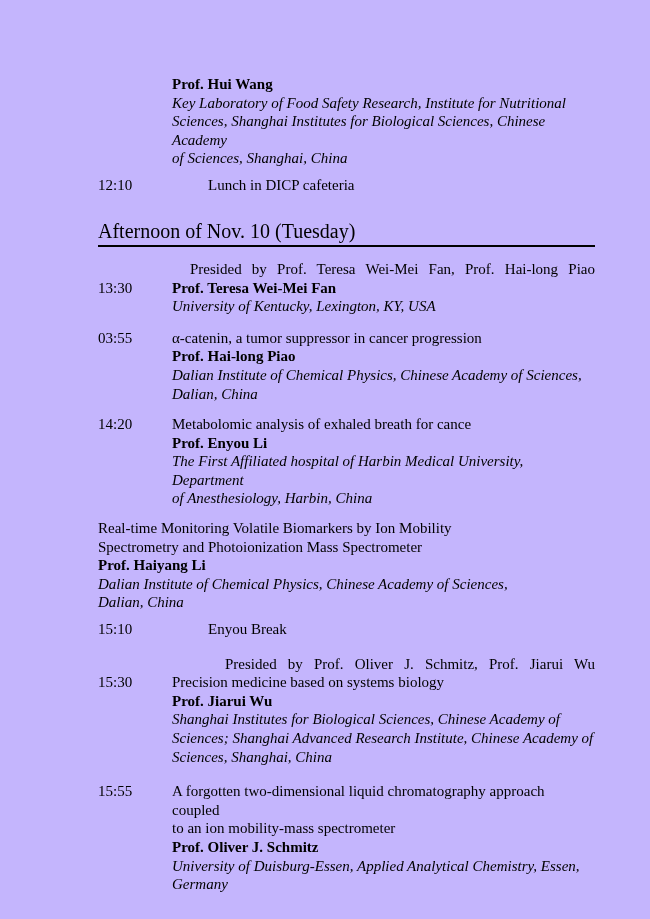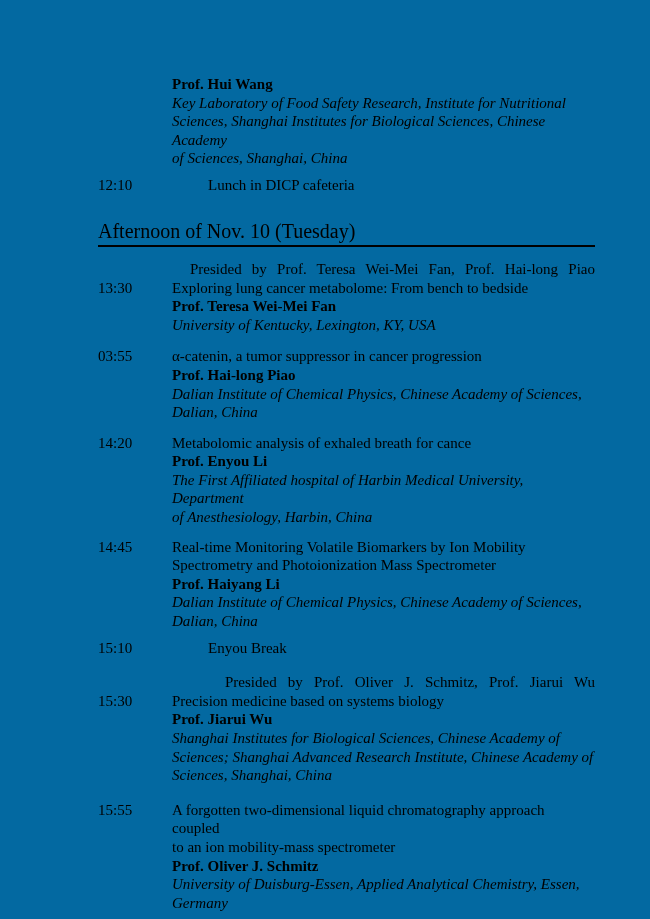--- a/index.html
+++ b/index.html
@@ -1,21 +1,21 @@
 <!DOCTYPE html>
 <html><head>
 <meta charset="utf-8">
 <style>
   html, body { margin: 0; padding: 0; background: #ffffff; }
   .page {
     position: relative;
     width: 650px;
     height: 919px;
     box-sizing: border-box;
-    background: #0369a1;
+    background: #c4b5fd;
     color: #000000;
     font-family: "Liberation Serif", "DejaVu Serif", serif;
     font-size: 15px;
     line-height: 18.6px;
     padding: 75px 55px 0 98px;
     overflow: hidden;
   }
   .row { display: flex; }
   .time-col { width: 74px; flex-shrink: 0; }
   .content-col { flex: 1; min-width: 0; }
@@ -63,21 +63,20 @@
     <div class="content-col">Lunch in DICP cafeteria</div>
   </div>
 
   <h1 class="section-heading">Afternoon of Nov. 10 (Tuesday)</h1>
 
   <div class="presided presided-1">Presided by Prof. Teresa Wei-Mei Fan, Prof. Hai-long Piao</div>
 
   <div class="row">
     <div class="time-col">13:30</div>
     <div class="content-col">
-      <div class="talk-title">Exploring lung cancer metabolome: From bench to bedside</div>
       <div class="speaker-name">Prof. Teresa Wei-Mei Fan</div>
       <div class="affiliation">University of Kentucky, Lexington, KY, USA</div>
     </div>
   </div>
 
   <div class="row mt13">
     <div class="time-col">03:55</div>
     <div class="content-col">
       <div class="talk-title">α-catenin, a tumor suppressor in cancer progression</div>
       <div class="speaker-name">Prof. Hai-long Piao</div>
@@ -90,21 +89,20 @@
     <div class="time-col">14:20</div>
     <div class="content-col">
       <div class="talk-title">Metabolomic analysis of exhaled breath for cance</div>
       <div class="speaker-name">Prof. Enyou Li</div>
       <div class="affiliation">The First Affiliated hospital of Harbin Medical University, Department
 of Anesthesiology, Harbin, China</div>
     </div>
   </div>
 
   <div class="row mt11">
-    <div class="time-col">14:45</div>
     <div class="content-col">
       <div class="talk-title">Real-time Monitoring Volatile Biomarkers by Ion Mobility
 Spectrometry and Photoionization Mass Spectrometer</div>
       <div class="speaker-name">Prof. Haiyang Li</div>
       <div class="affiliation">Dalian Institute of Chemical Physics, Chinese Academy of Sciences,
 Dalian, China</div>
     </div>
   </div>
 
   <div class="row mt8">

